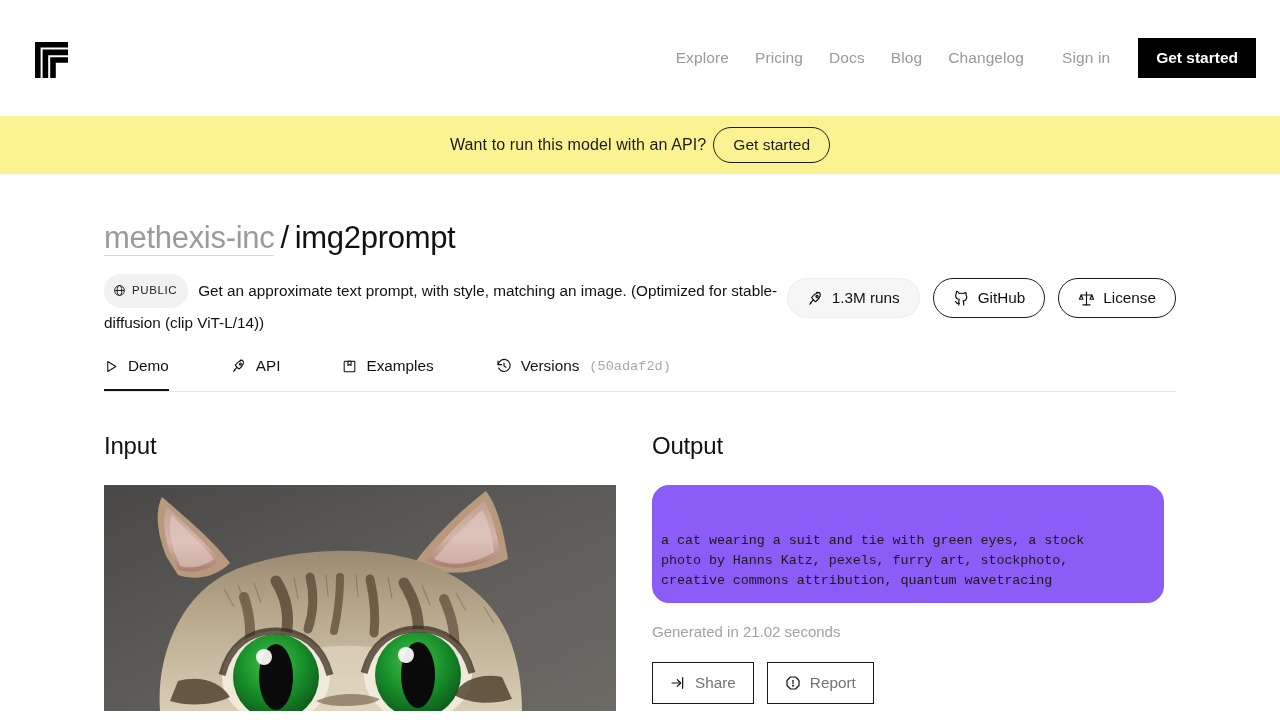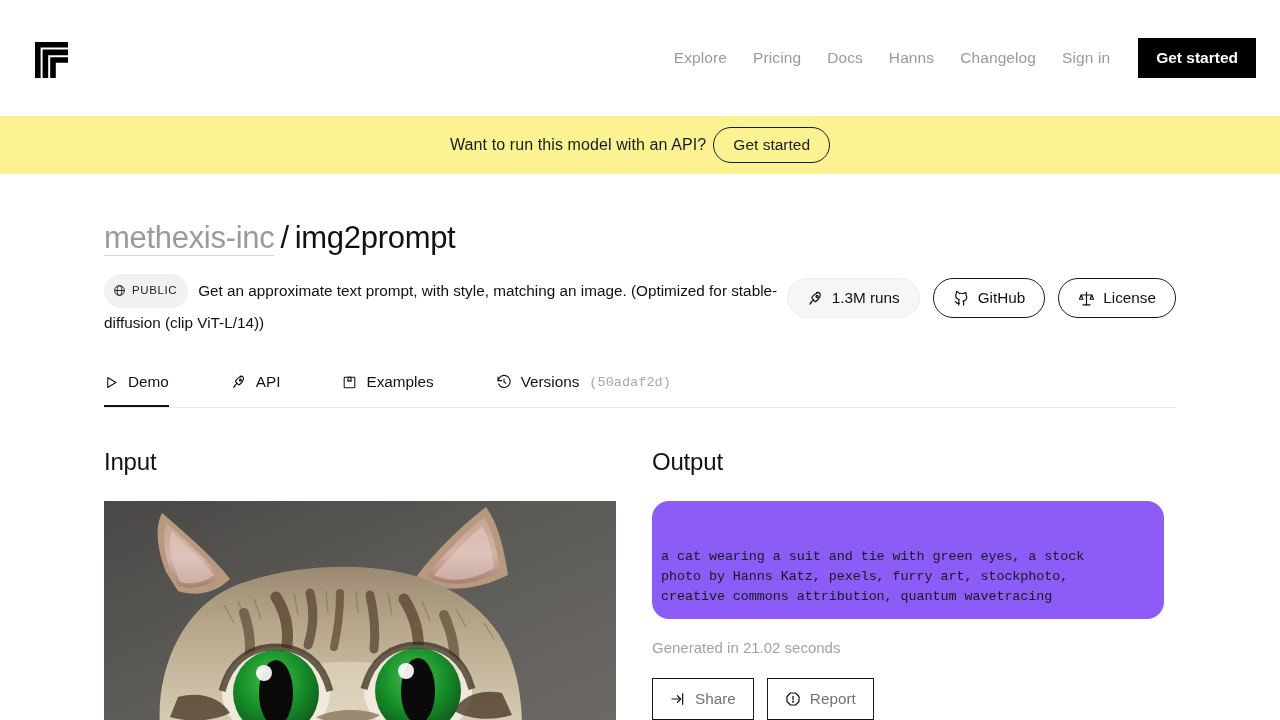--- a/index.html
+++ b/index.html
@@ -27,21 +27,21 @@
     gap: 26px;
     height: 41px;
   }
   .nav-link {
     font-size: 15.5px;
     color: #9a9a9a;
     text-decoration: none;
     letter-spacing: .1px;
     white-space: nowrap;
   }
-  .nav-link.signin { margin-left: 0; }
+  .nav-link.signin { margin-left: 12px; }
   .btn-getstarted {
     background: #000000;
     color: #ffffff;
     font-size: 15.5px;
     font-weight: 600;
     padding: 11px 18px;
     border: none;
     border-radius: 0;
     margin-left: 2px;
     white-space: nowrap;
@@ -145,21 +145,21 @@
     background: #ffffff;
     border: 1.3px solid #1a1a1a;
     white-space: nowrap;
     cursor: pointer;
     font-family: "Liberation Sans", sans-serif;
   }
   .pill.soft { background: #f6f6f6; border: 1.3px solid #ededed; }
 
   
   .tabs {
-    margin-top: 33px;
+    margin-top: 17px;
     display: flex;
     gap: 0;
     border-bottom: 1px solid #e8e8e8;
   }
   .tab {
     display: inline-flex;
     align-items: center;
     gap: 9px;
     padding: 4px 0 14px;
     margin-right: 62px;
@@ -240,21 +240,21 @@
       <path d="M3 4 H36 V9.6 H8.6 V40 H3 Z" fill="#000"></path>
       <path d="M10.6 11.6 H36 V17.2 H16.2 V40 H10.6 Z" fill="#000"></path>
       <path d="M18.2 19.2 H36 V24.8 H23.8 V40 H18.2 Z" fill="#000"></path>
     </svg>
   </a>
   <div class="nav-spacer"></div>
   <div class="nav-links">
     <a class="nav-link" href="#">Explore</a>
     <a class="nav-link" href="#">Pricing</a>
     <a class="nav-link" href="#">Docs</a>
-    <a class="nav-link" href="#">Hanns</a>
+    <a class="nav-link" href="#">Blog</a>
     <a class="nav-link" href="#">Changelog</a>
     <a class="nav-link signin" href="#">Sign in</a>
     <button class="btn-getstarted">Get started</button>
   </div>
 </div>
 
 <div class="api-banner">
   <span class="api-banner-text">Want to run this model with an API?</span>
   <button class="api-banner-btn">Get started</button>
 </div>

